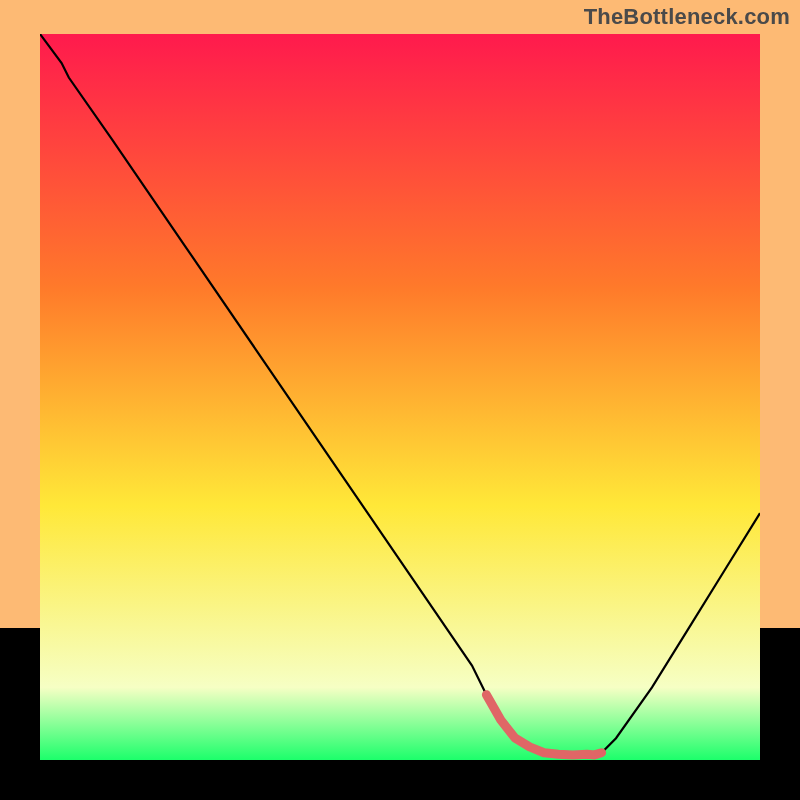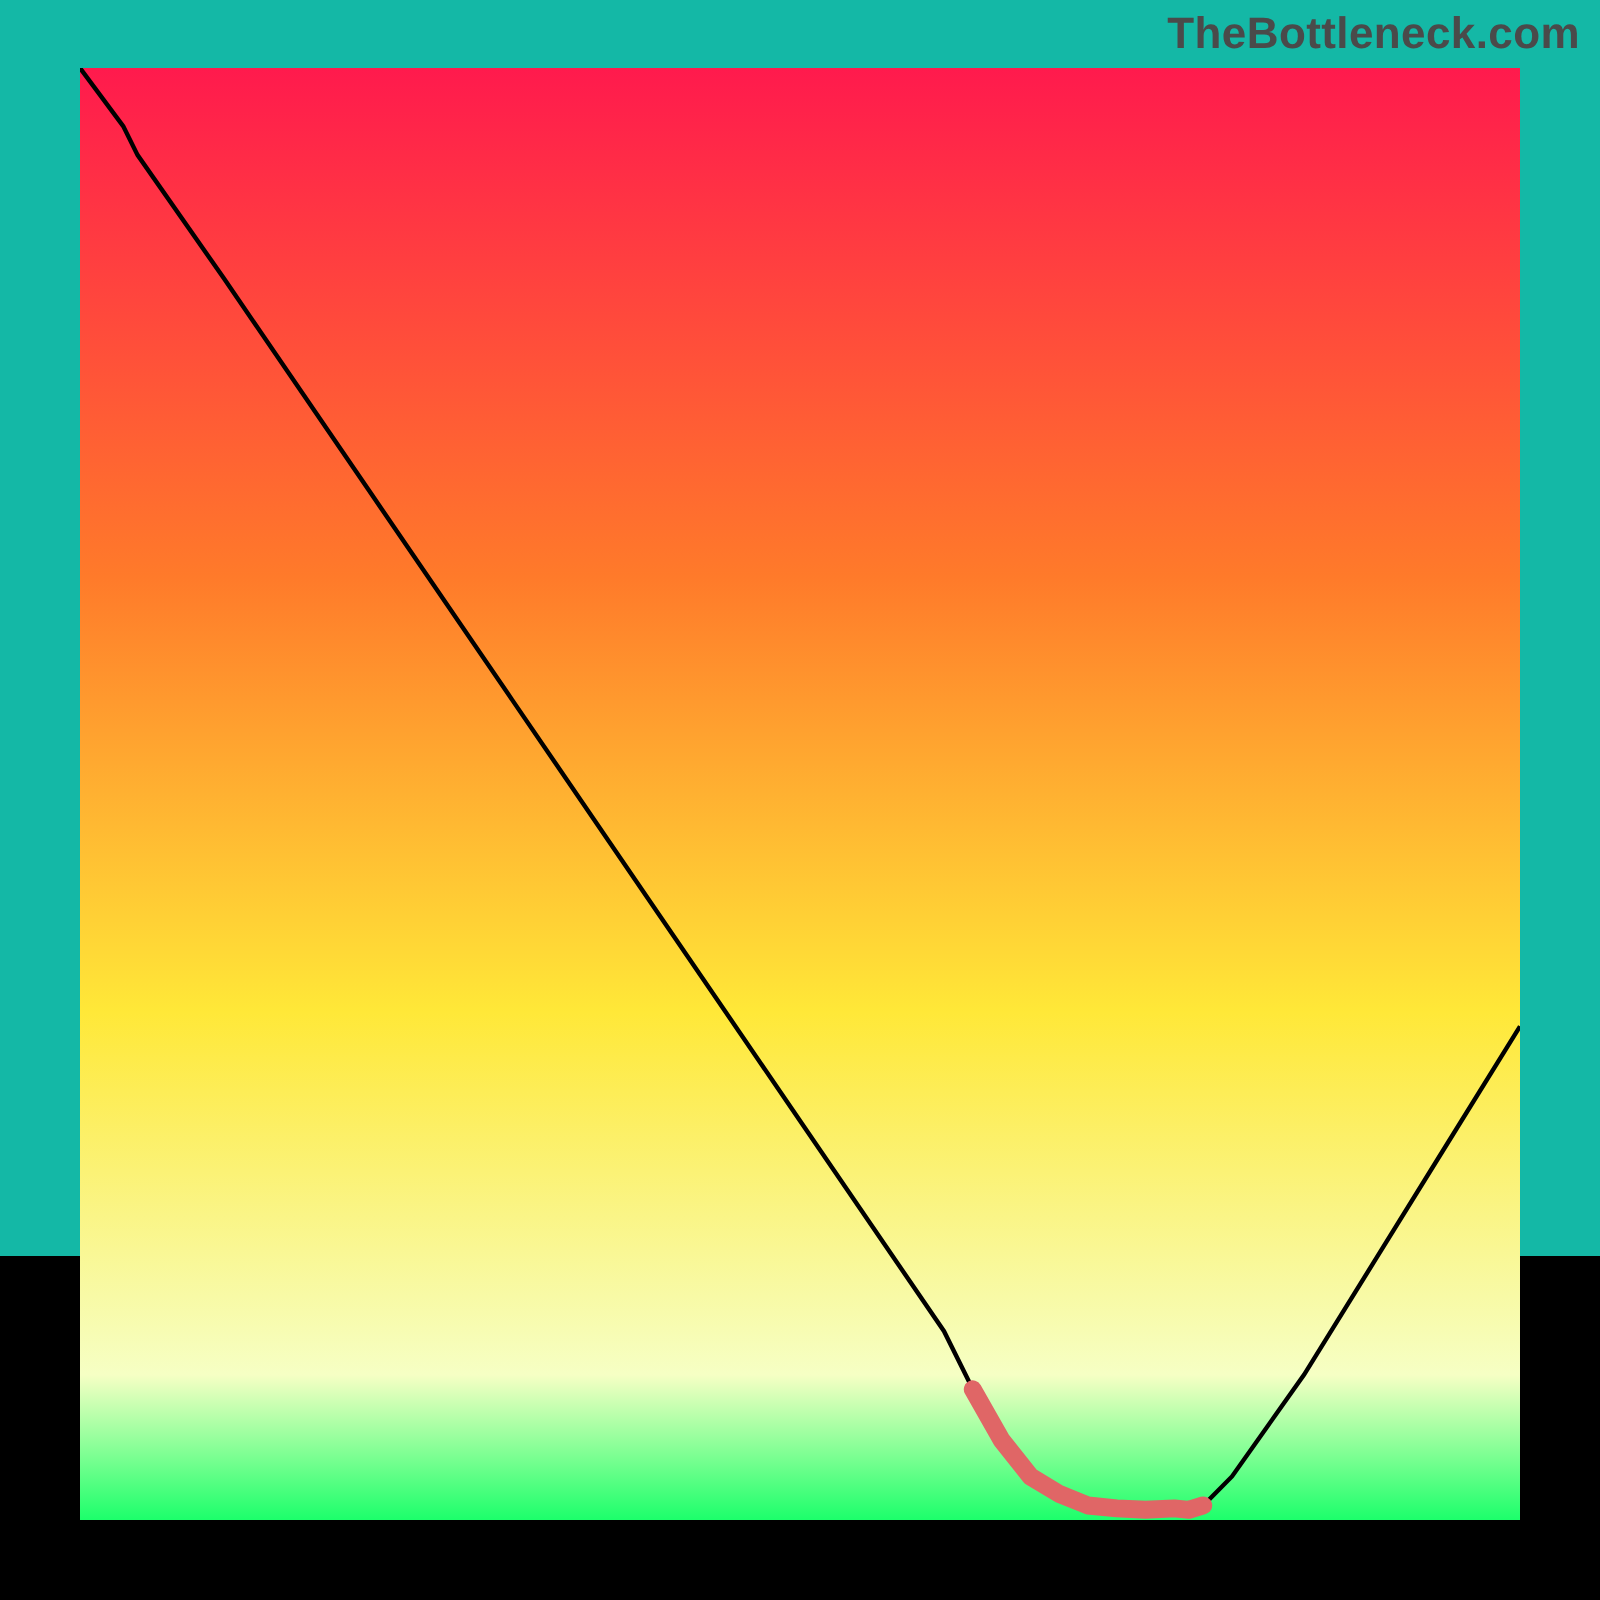--- a/index.html
+++ b/index.html
@@ -8,21 +8,21 @@
     width: 800px;
     height: 800px;
     background: #000;
     font-family: Arial, Helvetica, sans-serif;
     overflow: hidden;
   }
   .frame {
     position: relative;
     width: 800px;
     height: 628px;
-    background: #14b8a6;
+    background: #fdba74;
   }
   .watermark {
     position: absolute;
     top: 4px;
     right: 10px;
     color: #4a4a4a;
     font-size: 22px;
     font-weight: 600;
     letter-spacing: 0.2px;
     user-select: none;

